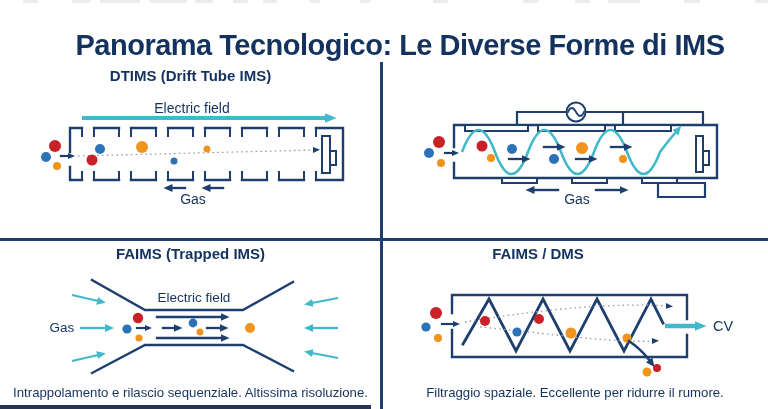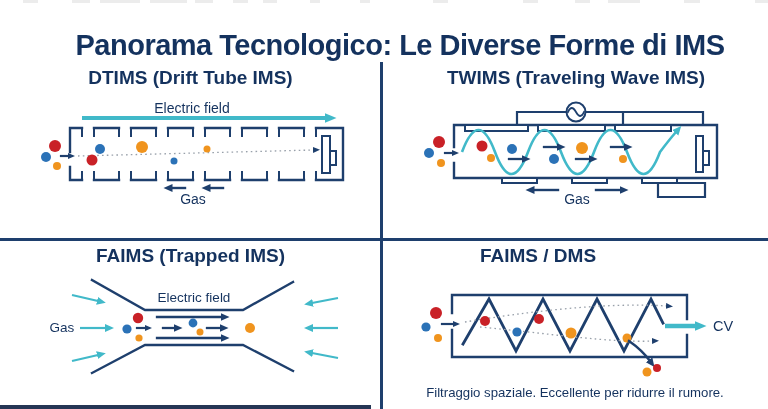--- a/index.html
+++ b/index.html
@@ -5,21 +5,21 @@
   html,body{margin:0;padding:0;background:#fff;}
   .stage{
     position:relative;width:768px;height:409px;background:#ffffff;overflow:hidden;
     font-family:"Liberation Sans",sans-serif;
   }
   .main-title{
     position:absolute;top:13px;left:0;width:768px;margin:16px;text-align:center;
     font-size:29px;font-weight:bold;letter-spacing:-0.5px;color:var(--text);
   }
   .qtitle{
-    position:absolute;text-align:center;font-size:19px;font-weight:bold;color:var(--text);
+    position:absolute;text-align:center;font-size:15px;font-weight:bold;color:var(--text);
   }
   .caption{
     position:absolute;text-align:center;font-size:13.2px;color:var(--text);
   }
   .divider-v{position:absolute;left:380px;top:62px;width:2.5px;height:347px;background:var(--line);}
   .divider-h{position:absolute;left:0;top:238px;width:768px;height:2.5px;background:var(--line);}
   .schematic{position:absolute;overflow:visible;}
   .sn{stroke:var(--line);stroke-width:2.4;fill:none;stroke-linecap:square;}
   .st{stroke:var(--teal);fill:none;stroke-linecap:butt;}
   .dotline{stroke:var(--graydot);stroke-width:1.3;fill:none;stroke-dasharray:1.6 3.2;}
@@ -100,21 +100,20 @@
       <circle class="do" cx="177" cy="55" r="3.5"></circle>
     </g>
     <g>
       <line class="sn" x1="155" y1="94" x2="141" y2="94" marker-end="url(#ah-navy)"></line>
       <line class="sn" x1="193" y1="94" x2="179" y2="94" marker-end="url(#ah-navy)"></line>
     </g>
     <text class="svgt" x="163" y="110" text-anchor="middle" style="font-size:14px">Gas</text>
   </svg>
 
 
-  <div class="qtitle" style="left:384px;top:67px;width:384px">TWIMS (Traveling Wave IMS)</div>
 
   <svg class="schematic" style="left:390px;top:94px" width="370" height="116" viewBox="0 0 370 116">
     <g>
       <path class="sn" style="stroke-width:2.2" d="M127,18 H313 M127,18 V31 M233,18 V31 M313,18 V31"></path>
       <path class="sn" style="stroke-width:2.2" d="M268,89 H315 V103 H268 V89"></path>
       <circle class="elec" cx="186" cy="18" r="9.5"></circle>
       <path class="sn" style="stroke-width:1.8" d="M178,18 Q181.5,10 186,18 Q190.5,26 194,18"></path>
     </g>
     <g>
       <path class="sn" d="M64,31 H327 M64,84 H327 M327,31 V84 M64,31 V53 M64,69 V84"></path>
@@ -182,20 +181,21 @@
     </g>
     <g>
       <line class="sn" style="stroke-width:2.2" x1="127" y1="58" x2="136" y2="58" marker-end="url(#ah-navy-sm)"></line>
       <line class="sn" style="stroke-width:2.3" x1="147" y1="47" x2="212" y2="47" marker-end="url(#ah-navy)"></line>
       <line class="sn" style="stroke-width:2.3" x1="153" y1="58" x2="165" y2="58" marker-end="url(#ah-navy)"></line>
       <line class="sn" style="stroke-width:2.3" x1="197" y1="58" x2="211" y2="58" marker-end="url(#ah-navy)"></line>
       <line class="sn" style="stroke-width:2.3" x1="147" y1="68" x2="212" y2="68" marker-end="url(#ah-navy)"></line>
     </g>
   </svg>
 
+  <div class="caption" style="left:0;top:385px;width:381px">Intrappolamento e rilascio sequenziale. Altissima risoluzione.</div>
 
   <div class="qtitle" style="left:384px;top:245px;width:308px">FAIMS / DMS</div>
 
   <svg class="schematic" style="left:395px;top:275px" width="365" height="110" viewBox="0 0 365 110">
     <path class="sn" d="M57,20 H292 M57,82 H292 M57,20 V38 M57,55 V82 M292,20 V44 M292,60 V82"></path>
     <path class="sn" style="stroke-width:2.8" d="M68,69 L94,24 L121,76 L148,24 L175,76 L202,24 L229,76 L256,24 L268,48"></path>
     <path class="dotline" d="M70,47 C130,37 210,27 272,31" marker-end="url(#ah-navy-sm)"></path>
     <path class="dotline" d="M85,52 C150,58 215,68 258,66" marker-end="url(#ah-navy-sm)"></path>
     <g>
       <circle class="dr" cx="41" cy="38" r="6"></circle>

